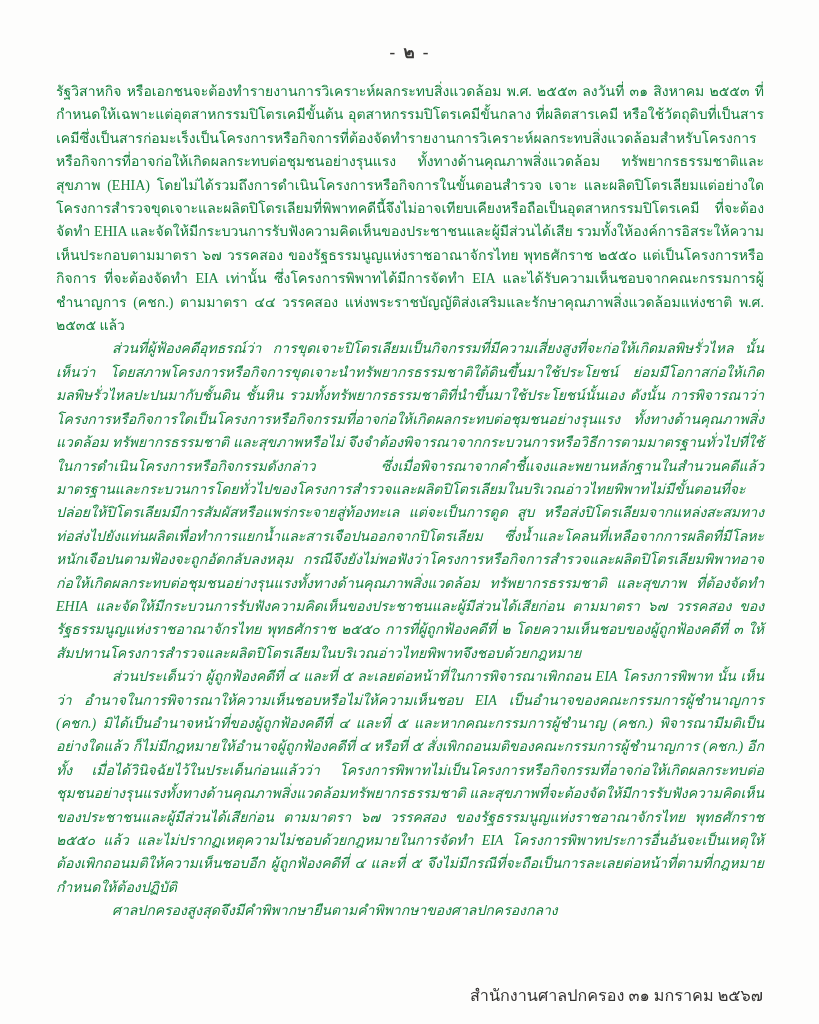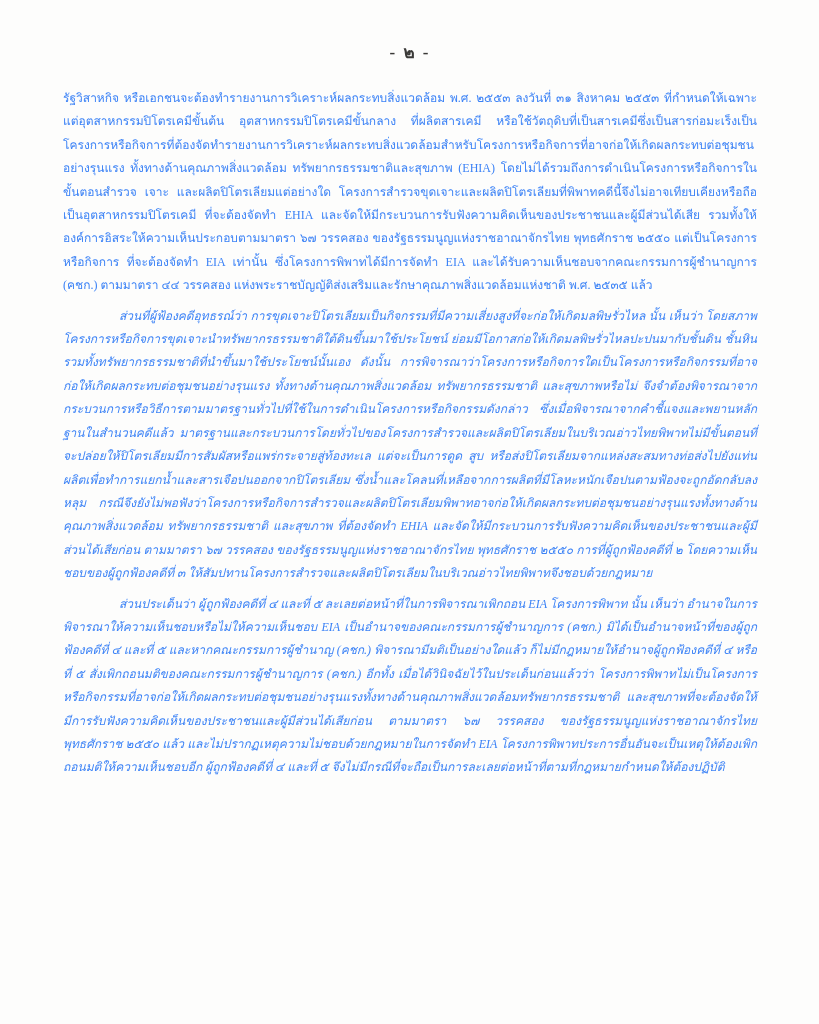--- a/index.html
+++ b/index.html
@@ -28,26 +28,26 @@
     letter-spacing: 2px;
     color: #3a3937;
   }
   .body-text {
     position: absolute;
     top: 80px;
     left: 56px;
     width: 708px;
   }
   .para {
-    margin: 7px;
-    font-size: 12px;
+    margin: 0;
+    font-size: 14px;
     line-height: 23.4px;
     text-align: justify;
     word-break: normal;
-    color: #3b82f6;
+    color: #15803d;
   }
   .para.indent {
     text-indent: 56px;
     font-style: italic;
   }
   .page-footer {
     position: absolute;
     right: 56px;
     bottom: 16px;
     font-size: 16.2px;
@@ -59,16 +59,18 @@
 <body>
 
 <div class="scan-page">
 
   <div class="page-number">- ๒ -</div>
 
   <div class="body-text">
     <p class="para">รัฐวิสาหกิจ หรือเอกชนจะต้องทำรายงานการวิเคราะห์ผลกระทบสิ่งแวดล้อม พ.ศ. ๒๕๕๓ ลงวันที่ ๓๑ สิงหาคม ๒๕๕๓ ที่กำหนดให้เฉพาะแต่อุตสาหกรรมปิโตรเคมีขั้นต้น อุตสาหกรรมปิโตรเคมีขั้นกลาง ที่ผลิตสารเคมี หรือใช้วัตถุดิบที่เป็นสารเคมีซึ่งเป็นสารก่อมะเร็งเป็นโครงการหรือกิจการที่ต้องจัดทำรายงานการวิเคราะห์ผลกระทบสิ่งแวดล้อมสำหรับโครงการหรือกิจการที่อาจก่อให้เกิดผลกระทบต่อชุมชนอย่างรุนแรง ทั้งทางด้านคุณภาพสิ่งแวดล้อม ทรัพยากรธรรมชาติและสุขภาพ (EHIA) โดยไม่ได้รวมถึงการดำเนินโครงการหรือกิจการในขั้นตอนสำรวจ เจาะ และผลิตปิโตรเลียมแต่อย่างใด โครงการสำรวจขุดเจาะและผลิตปิโตรเลียมที่พิพาทคดีนี้จึงไม่อาจเทียบเคียงหรือถือเป็นอุตสาหกรรมปิโตรเคมี ที่จะต้องจัดทำ EHIA และจัดให้มีกระบวนการรับฟังความคิดเห็นของประชาชนและผู้มีส่วนได้เสีย รวมทั้งให้องค์การอิสระให้ความเห็นประกอบตามมาตรา ๖๗ วรรคสอง ของรัฐธรรมนูญแห่งราชอาณาจักรไทย พุทธศักราช ๒๕๕๐ แต่เป็นโครงการหรือกิจการ ที่จะต้องจัดทำ EIA เท่านั้น ซึ่งโครงการพิพาทได้มีการจัดทำ EIA และได้รับความเห็นชอบจากคณะกรรมการผู้ชำนาญการ (คชก.) ตามมาตรา ๔๔ วรรคสอง แห่งพระราชบัญญัติส่งเสริมและรักษาคุณภาพสิ่งแวดล้อมแห่งชาติ พ.ศ. ๒๕๓๕ แล้ว</p>
     <p class="para indent">ส่วนที่ผู้ฟ้องคดีอุทธรณ์ว่า การขุดเจาะปิโตรเลียมเป็นกิจกรรมที่มีความเสี่ยงสูงที่จะก่อให้เกิดมลพิษรั่วไหล นั้น เห็นว่า โดยสภาพโครงการหรือกิจการขุดเจาะนำทรัพยากรธรรมชาติใต้ดินขึ้นมาใช้ประโยชน์ ย่อมมีโอกาสก่อให้เกิดมลพิษรั่วไหลปะปนมากับชั้นดิน ชั้นหิน รวมทั้งทรัพยากรธรรมชาติที่นำขึ้นมาใช้ประโยชน์นั้นเอง ดังนั้น การพิจารณาว่าโครงการหรือกิจการใดเป็นโครงการหรือกิจกรรมที่อาจก่อให้เกิดผลกระทบต่อชุมชนอย่างรุนแรง ทั้งทางด้านคุณภาพสิ่งแวดล้อม ทรัพยากรธรรมชาติ และสุขภาพหรือไม่ จึงจำต้องพิจารณาจากกระบวนการหรือวิธีการตามมาตรฐานทั่วไปที่ใช้ในการดำเนินโครงการหรือกิจกรรมดังกล่าว ซึ่งเมื่อพิจารณาจากคำชี้แจงและพยานหลักฐานในสำนวนคดีแล้ว มาตรฐานและกระบวนการโดยทั่วไปของโครงการสำรวจและผลิตปิโตรเลียมในบริเวณอ่าวไทยพิพาทไม่มีขั้นตอนที่จะปล่อยให้ปิโตรเลียมมีการสัมผัสหรือแพร่กระจายสู่ท้องทะเล แต่จะเป็นการดูด สูบ หรือส่งปิโตรเลียมจากแหล่งสะสมทางท่อส่งไปยังแท่นผลิตเพื่อทำการแยกน้ำและสารเจือปนออกจากปิโตรเลียม ซึ่งน้ำและโคลนที่เหลือจากการผลิตที่มีโลหะหนักเจือปนตามฟ้องจะถูกอัดกลับลงหลุม กรณีจึงยังไม่พอฟังว่าโครงการหรือกิจการสำรวจและผลิตปิโตรเลียมพิพาทอาจก่อให้เกิดผลกระทบต่อชุมชนอย่างรุนแรงทั้งทางด้านคุณภาพสิ่งแวดล้อม ทรัพยากรธรรมชาติ และสุขภาพ ที่ต้องจัดทำ EHIA และจัดให้มีกระบวนการรับฟังความคิดเห็นของประชาชนและผู้มีส่วนได้เสียก่อน ตามมาตรา ๖๗ วรรคสอง ของรัฐธรรมนูญแห่งราชอาณาจักรไทย พุทธศักราช ๒๕๕๐ การที่ผู้ถูกฟ้องคดีที่ ๒ โดยความเห็นชอบของผู้ถูกฟ้องคดีที่ ๓ ให้สัมปทานโครงการสำรวจและผลิตปิโตรเลียมในบริเวณอ่าวไทยพิพาทจึงชอบด้วยกฎหมาย</p>
     <p class="para indent">ส่วนประเด็นว่า ผู้ถูกฟ้องคดีที่ ๔ และที่ ๕ ละเลยต่อหน้าที่ในการพิจารณาเพิกถอน EIA โครงการพิพาท นั้น เห็นว่า อำนาจในการพิจารณาให้ความเห็นชอบหรือไม่ให้ความเห็นชอบ EIA เป็นอำนาจของคณะกรรมการผู้ชำนาญการ (คชก.) มิได้เป็นอำนาจหน้าที่ของผู้ถูกฟ้องคดีที่ ๔ และที่ ๕ และหากคณะกรรมการผู้ชำนาญ (คชก.) พิจารณามีมติเป็นอย่างใดแล้ว ก็ไม่มีกฎหมายให้อำนาจผู้ถูกฟ้องคดีที่ ๔ หรือที่ ๕ สั่งเพิกถอนมติของคณะกรรมการผู้ชำนาญการ (คชก.) อีกทั้ง เมื่อได้วินิจฉัยไว้ในประเด็นก่อนแล้วว่า โครงการพิพาทไม่เป็นโครงการหรือกิจกรรมที่อาจก่อให้เกิดผลกระทบต่อชุมชนอย่างรุนแรงทั้งทางด้านคุณภาพสิ่งแวดล้อมทรัพยากรธรรมชาติ และสุขภาพที่จะต้องจัดให้มีการรับฟังความคิดเห็นของประชาชนและผู้มีส่วนได้เสียก่อน ตามมาตรา ๖๗ วรรคสอง ของรัฐธรรมนูญแห่งราชอาณาจักรไทย พุทธศักราช ๒๕๕๐ แล้ว และไม่ปรากฏเหตุความไม่ชอบด้วยกฎหมายในการจัดทำ EIA โครงการพิพาทประการอื่นอันจะเป็นเหตุให้ต้องเพิกถอนมติให้ความเห็นชอบอีก ผู้ถูกฟ้องคดีที่ ๔ และที่ ๕ จึงไม่มีกรณีที่จะถือเป็นการละเลยต่อหน้าที่ตามที่กฎหมายกำหนดให้ต้องปฏิบัติ</p>
+    <p class="para indent">ศาลปกครองสูงสุดจึงมีคำพิพากษายืนตามคำพิพากษาของศาลปกครองกลาง</p>
   </div>
 
+  <div class="page-footer">สำนักงานศาลปกครอง ๓๑ มกราคม ๒๕๖๗</div>
 
 </div>
 
 </body></html>

